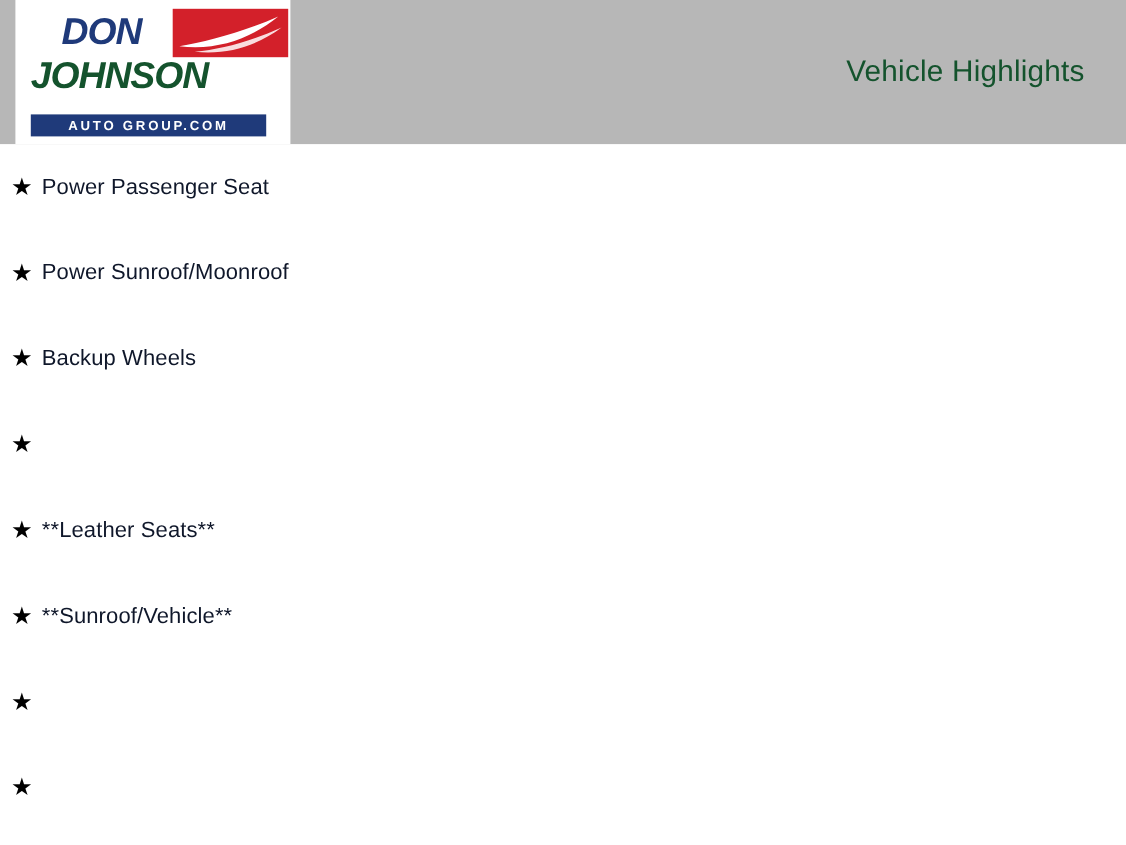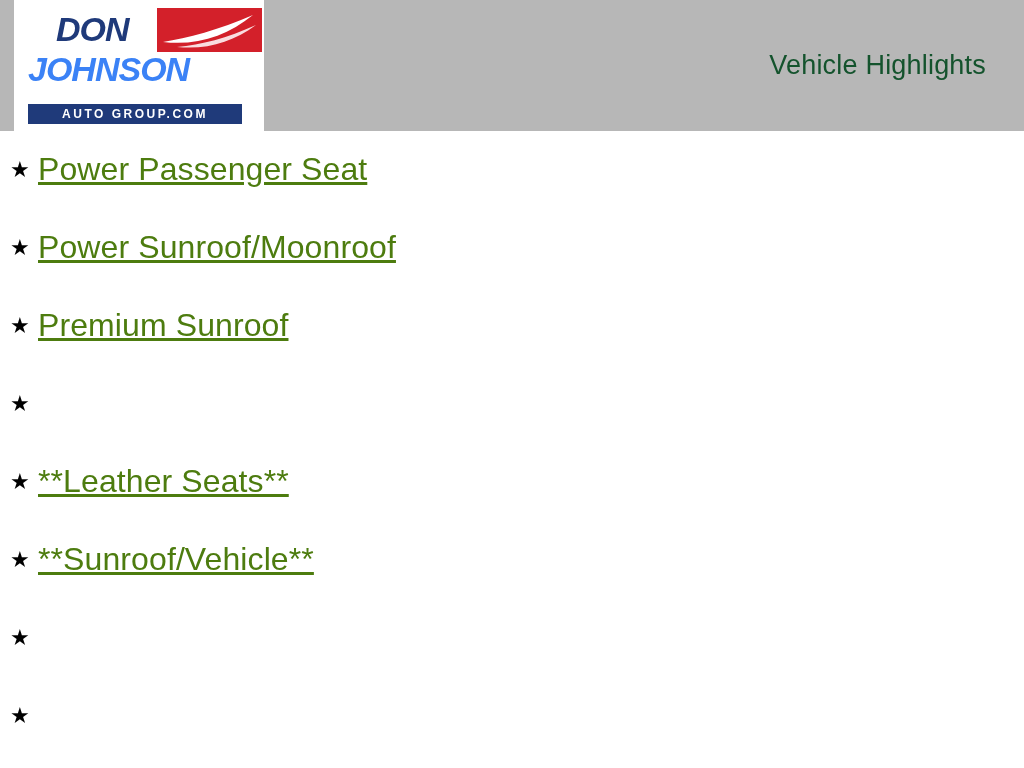--- a/index.html
+++ b/index.html
@@ -63,21 +63,21 @@
 
   .logo-johnson {
     position: absolute;
     left: 14px;
     top: 52px;
     font-family: "Liberation Sans", sans-serif;
     font-weight: bold;
     font-style: italic;
     font-size: 34px;
     letter-spacing: -1px;
-    color: #3b82f6;
+    color: #14532d;
     line-height: 1;
   }
 
   .logo-swoosh {
     position: absolute;
     left: 143px;
     top: 8px;
     width: 105px;
     height: 44px;
     background: #d3202a;
@@ -130,26 +130,25 @@
   .hl-star {
     width: 28px;
     font-size: 22px;
     color: #000000;
     line-height: 1;
     flex: 0 0 auto;
     text-align: left;
   }
 
   .hl-label {
-    font-size: 32px;
-    color: #4d7c0f;
+    font-size: 20px;
+    color: #0f172a;
     font-family: "Liberation Sans", sans-serif;
     line-height: 1.1;
     letter-spacing: 0.1px;
-    text-decoration: underline;
   }
 </style>
 </head>
 <body>
 
 <div class="page">
 
   <div class="header">
 
     <div class="logo-block">
@@ -173,21 +172,21 @@
     <li class="hl-item">
       <span class="hl-star">★</span>
       <span class="hl-label">Power Passenger Seat</span>
     </li>
     <li class="hl-item">
       <span class="hl-star">★</span>
       <span class="hl-label">Power Sunroof/Moonroof</span>
     </li>
     <li class="hl-item">
       <span class="hl-star">★</span>
-      <span class="hl-label">Premium Sunroof</span>
+      <span class="hl-label">Backup Wheels</span>
     </li>
     <li class="hl-item">
       <span class="hl-star">★</span>
     </li>
     <li class="hl-item">
       <span class="hl-star">★</span>
       <span class="hl-label">**Leather Seats**</span>
     </li>
     <li class="hl-item">
       <span class="hl-star">★</span>

